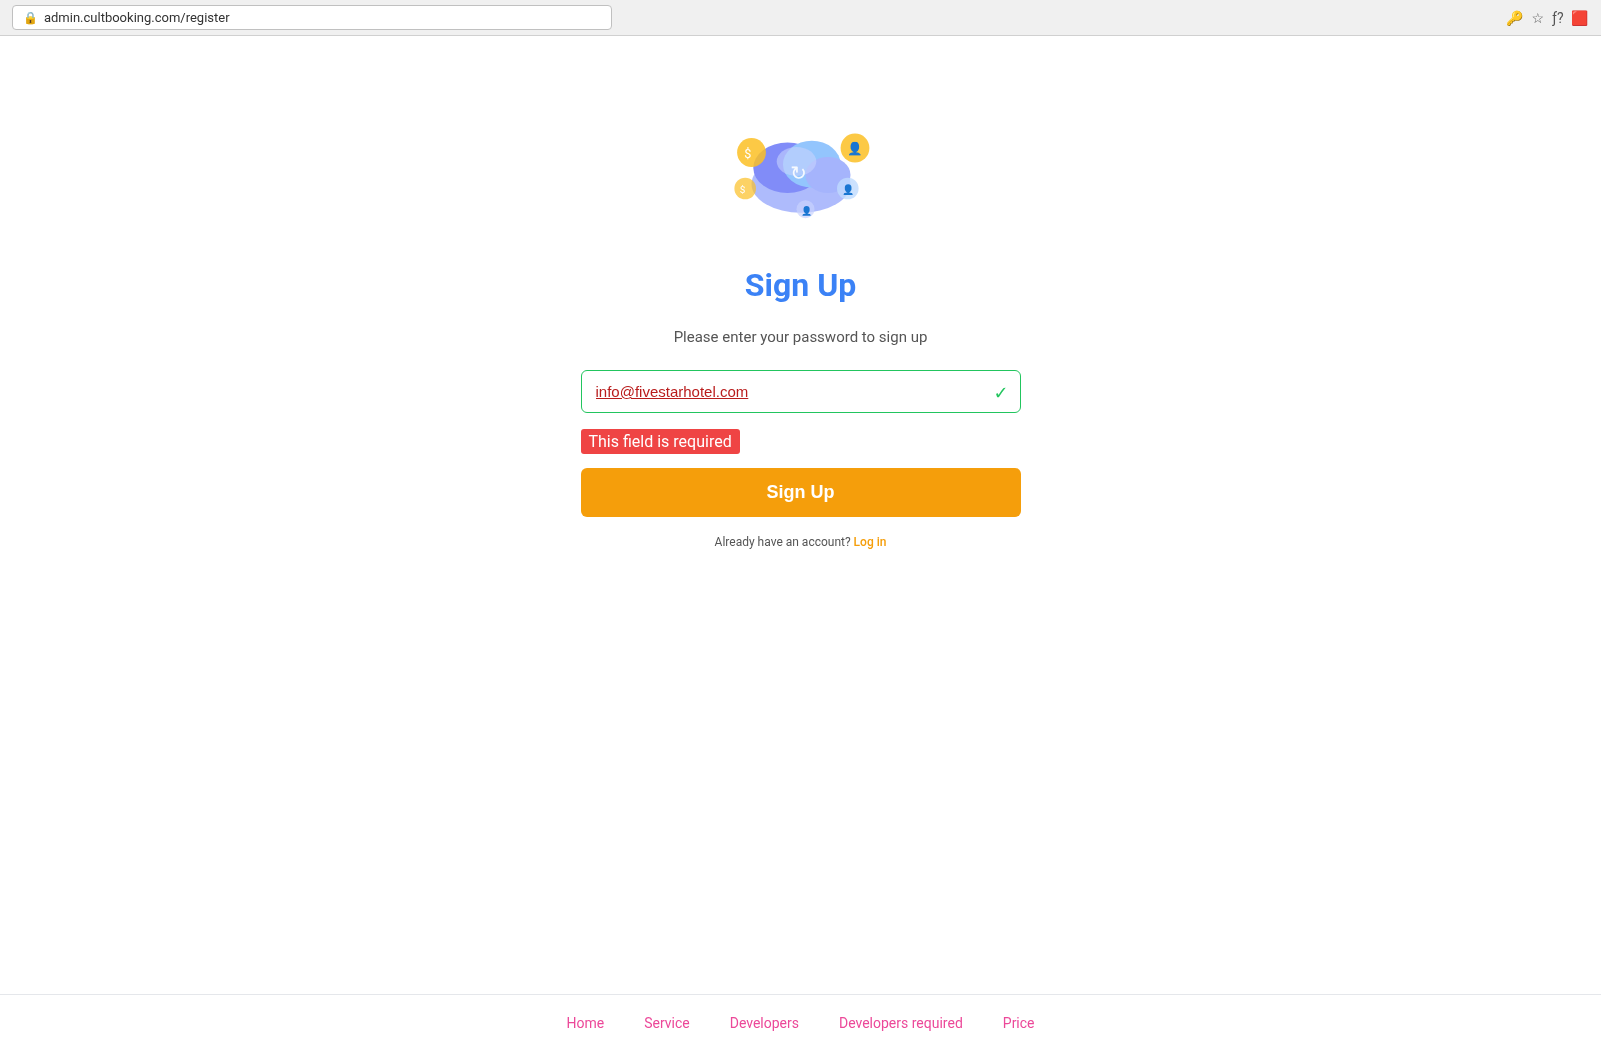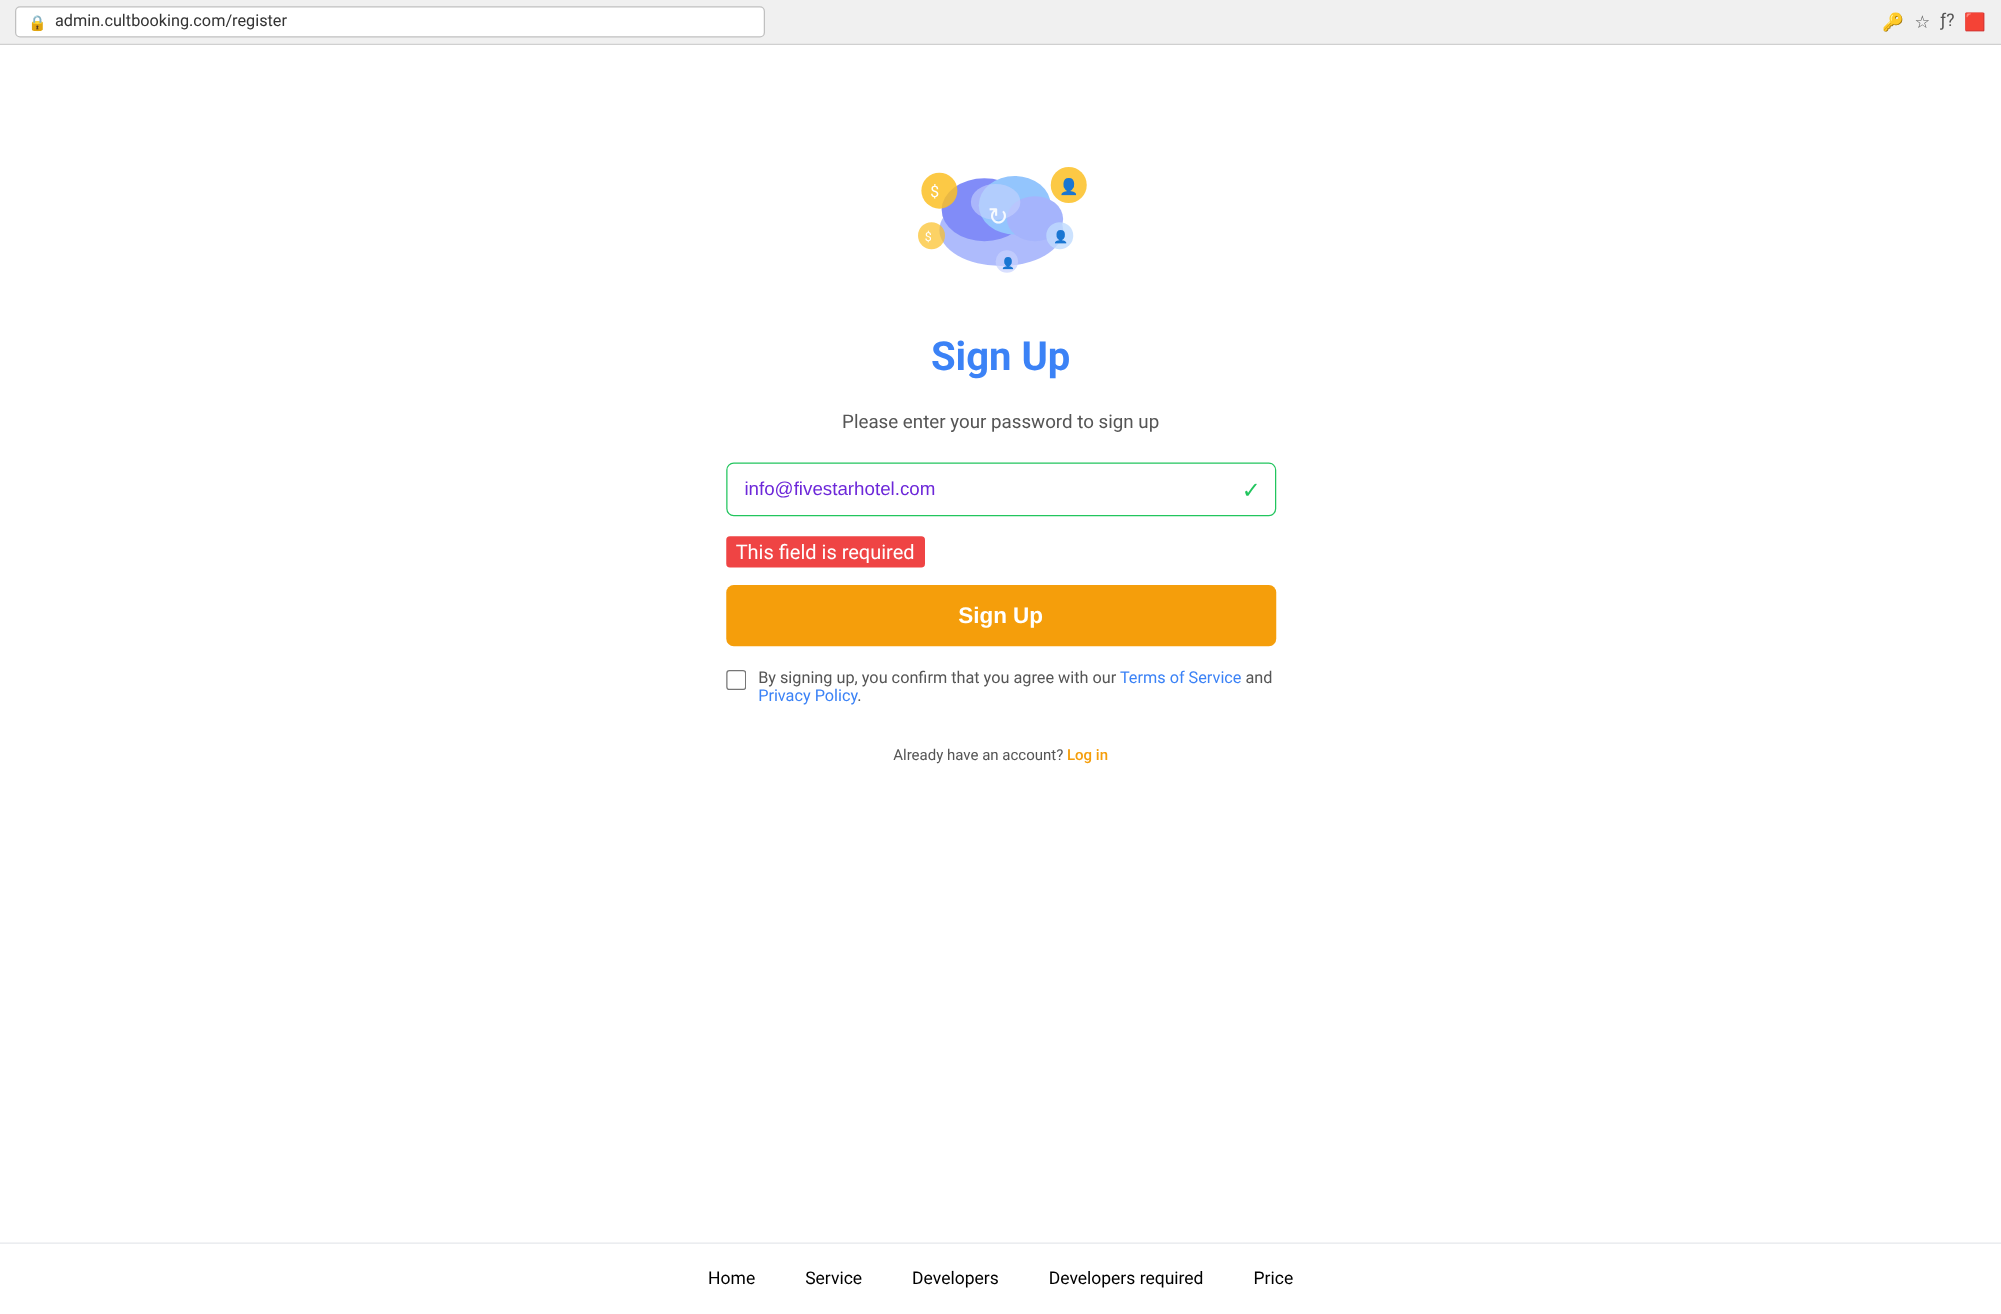--- a/index.html
+++ b/index.html
@@ -111,23 +111,24 @@
       position: relative;
       margin-bottom: 12px;
     }
 
     .input-field {
       width: 100%;
       padding: 12px 40px 12px 14px;
       border: 1.5px solid #d0d0d0;
       border-radius: 6px;
       font-size: 15px;
-      color: #6d28d9;
+      color: #b91c1c;
       outline: none;
       background: #fff;
+      text-decoration: underline;
     }
 
     .input-field.email-valid {
       border-color: #22c55e;
     }
 
     .input-field.password-error {
       border-color: #ef4444;
     }
 
@@ -233,21 +234,21 @@
     .footer {
       border-top: 1px solid #e5e7eb;
       padding: 20px;
       display: flex;
       justify-content: center;
       gap: 40px;
     }
 
     .footer-link {
       font-size: 14px;
-      color: #000000;
+      color: #ec4899;
       text-decoration: none;
     }
   </style>
 </head>
 <body>
 
 <div class="browser-bar">
   <div class="browser-url-bar">
     <span class="lock-icon">🔒</span>
     <span>admin.cultbooking.com/register</span>
@@ -304,26 +305,20 @@
       </div>
     </div>
 
 
     <div class="error-msg-container">
       <span class="error-message">This field is required</span>
     </div>
 
     <button class="signup-btn">Sign Up</button>
 
-    <div class="terms-row">
-      <input type="checkbox" class="terms-checkbox" style="">
-      <span>
-        <span>By signing up, you confirm that you agree with our </span><a href="#" class="terms-link">Terms of Service</a><span> and </span><a href="#" class="terms-link">Privacy Policy</a><span>.</span>
-      </span>
-    </div>
 
     <div class="login-row">
       <span>Already have an account?</span>
       <a href="#" class="login-link">Log in</a>
     </div>
 
   </div>
 
 </div>
 

